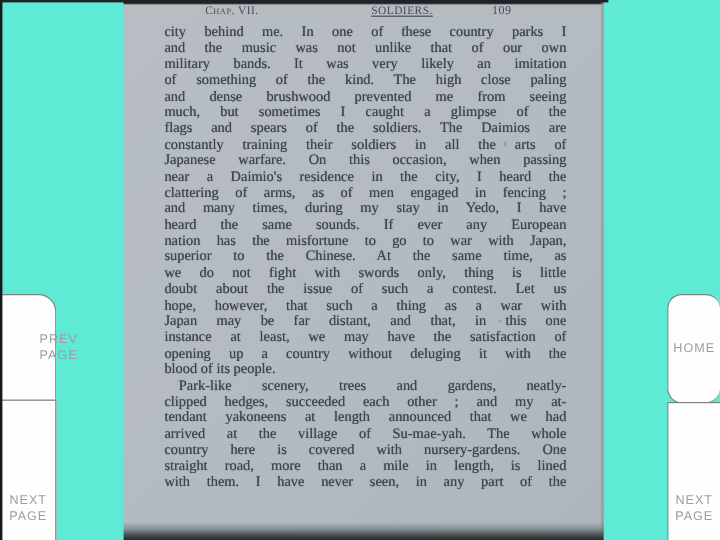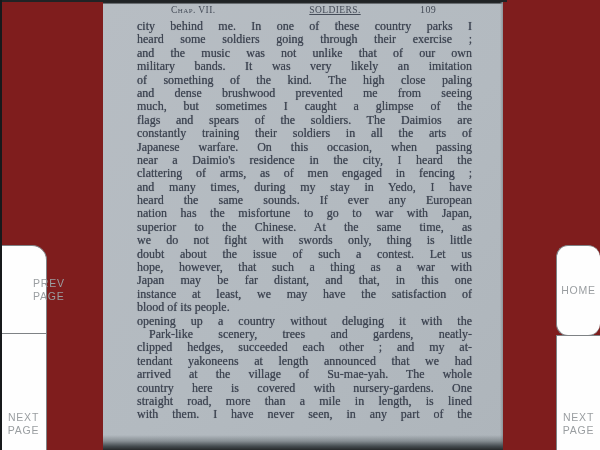--- a/index.html
+++ b/index.html
@@ -1,18 +1,18 @@
 <!DOCTYPE html>
 <html><head>
 <meta charset="utf-8">
 <style>
   * { margin:0; padding:0; box-sizing:border-box; }
   html,body { width:600px; height:450px; background:#ffffff; overflow:hidden; }
   #stage {
-    position:relative; width:600px; height:450px; background:#7f1d1d;
+    position:relative; width:600px; height:450px; background:#5eead4;
     font-family:"Liberation Sans", sans-serif; overflow:hidden;
   }
   
   .edge-top   { position:absolute; left:0; top:0; width:507px; height:2px; background:#202325; }
   .edge-left  { position:absolute; left:0; top:0; width:2px; height:450px; background:#17191b; }
 
   
   #screen {
     position:absolute; left:103px; top:0; width:400px; height:450px;
     background:linear-gradient(135deg,#b7bdc3 0%, #b3bac0 55%, #aeb5bb 100%);
@@ -22,21 +22,21 @@
     background:linear-gradient(180deg,#141618 0%, #26292b 70%, rgba(60,65,68,.25) 100%); }
   .screen-bottom-band { position:absolute; left:0; bottom:0; width:100%; height:15px;
     background:linear-gradient(180deg, rgba(90,98,102,0) 0%, rgba(84,92,96,.45) 40%, #454c50 75%, #26292b 100%); }
   .screen-right-edge { position:absolute; right:0; top:0; width:3px; height:100%;
     background:linear-gradient(90deg, rgba(140,148,153,.0), #8d959a); }
 
   .page-header { position:absolute; left:0; top:4px; width:100%; height:14px;
     font-family:"Liberation Serif", serif; color:#454c58; font-size:9.5px; letter-spacing:.4px; }
   .page-header .chap  { position:absolute; left:68px; top:1px; font-variant:small-caps; }
   .page-header .title { position:absolute; left:232px; top:1px; transform:translateX(-50%);text-decoration:underline; }
-  .page-header .pnum  { position:absolute; left:317px; top:0px; font-size:10px; }
+  .page-header .pnum  { position:absolute; left:307px; top:0px; font-size:10px; }
 
   #page-body {
     position:absolute; left:34px; top:20px; width:335px;
     font-family:"Liberation Serif", serif; font-size:12px; line-height:13.4px;
     color:#3e4552; text-shadow:0 0 .7px rgba(62,69,82,.85);
   }
   .line { text-align:justify; text-align-last:justify; height:13.4px; overflow:visible; white-space:nowrap;
           text-align-last:justify; }
   .line.just { white-space:normal; }
   .line.no-just { text-align-last:left; }
@@ -67,42 +67,41 @@
     <div class="screen-top-band"></div>
 
     <div class="page-header">
       <span class="chap">Chap. VII.</span>
       <span class="title">SOLDIERS.</span>
       <span class="pnum">109</span>
     </div>
 
     <div id="page-body">
         <div class="line just">city behind me.  In one of these country parks I</div>
-        <div class="line just">heard some soldiers going through their exercise ;</div>
         <div class="line just">and the music was not unlike that of our own</div>
         <div class="line just">military bands.  It was very likely an imitation</div>
         <div class="line just">of something of the kind.  The high close paling</div>
         <div class="line just">and dense brushwood prevented me from seeing</div>
         <div class="line just">much, but sometimes I caught a glimpse of the</div>
         <div class="line just">flags and spears of the soldiers.  The Daimios are</div>
         <div class="line just">constantly training their soldiers in all the arts of</div>
         <div class="line just">Japanese warfare.  On this occasion, when passing</div>
         <div class="line just">near a Daimio's residence in the city, I heard the</div>
         <div class="line just">clattering of arms, as of men engaged in fencing ;</div>
         <div class="line just">and many times, during my stay in Yedo, I have</div>
         <div class="line just">heard the same sounds.  If ever any European</div>
         <div class="line just">nation has the misfortune to go to war with Japan,</div>
         <div class="line just">superior to the Chinese.  At the same time, as</div>
         <div class="line just">we do not fight with swords only, thing is little</div>
         <div class="line just">doubt about the issue of such a contest.  Let us</div>
         <div class="line just">hope, however, that such a thing as a war with</div>
         <div class="line just">Japan may be far distant, and that, in this one</div>
         <div class="line just">instance at least, we may have the satisfaction of</div>
+        <div class="line just">opening up a country without deluging it with the</div>
         <div class="line just no-just">blood of its people.</div>
-        <div class="line just">opening up a country without deluging it with the</div>
         <div class="line just indent">Park-like scenery, trees and gardens, neatly-</div>
         <div class="line just">clipped hedges, succeeded each other ; and my at-</div>
         <div class="line just">tendant yakoneens at length announced that we had</div>
         <div class="line just">arrived at the village of Su-mae-yah.  The whole</div>
         <div class="line just">country here is covered with nursery-gardens.  One</div>
         <div class="line just">straight road, more than a mile in length, is lined</div>
         <div class="line just">with them.  I have never seen, in any part of the</div>
       </div>
 
     <div class="speck" style="left:232px; top:22px; width:4px; height:2px;"></div>

